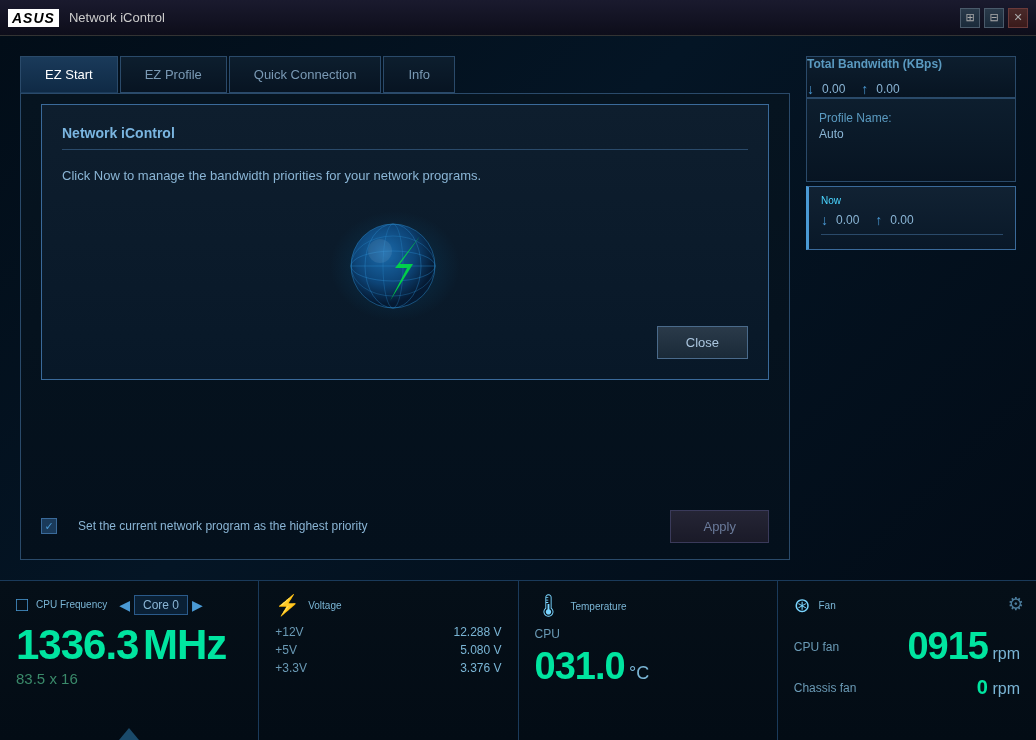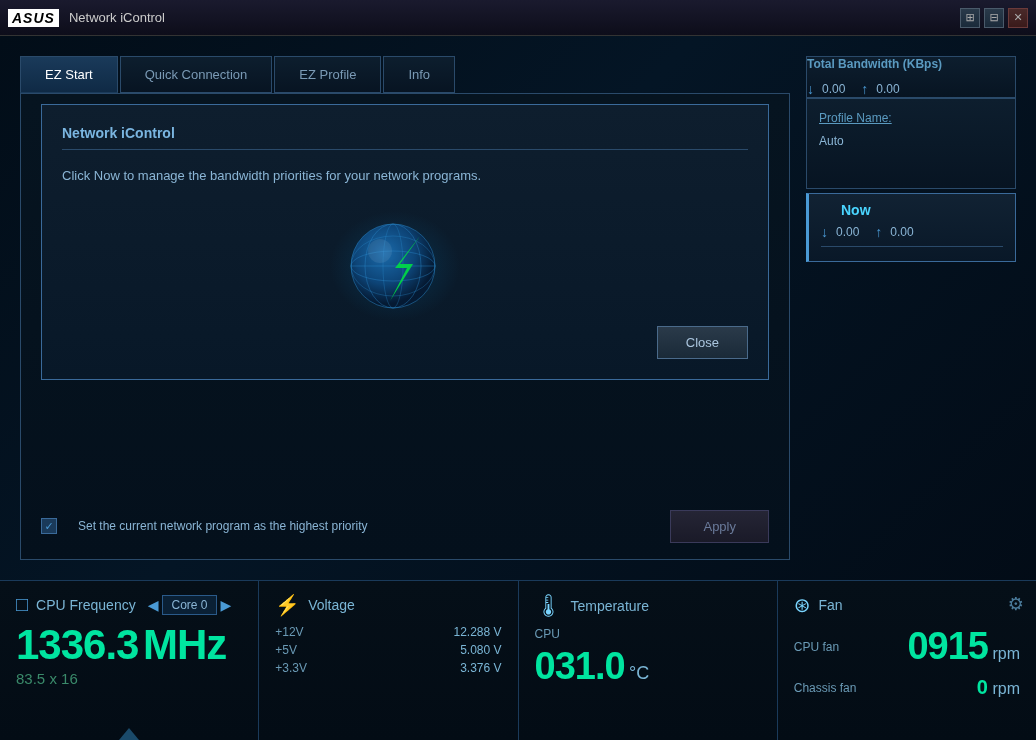--- a/index.html
+++ b/index.html
@@ -245,40 +245,38 @@
     }
     #profile-section {
       background: linear-gradient(to bottom, #0d1e2e, #071422);
       border: 1px solid #2a4a6a;
       padding: 12px;
       margin-bottom: 4px;
     }
     #profile-label {
       color: #5a9ac0;
       font-size: 12px;
-      margin-bottom: 9px;
-      text-decoration: underline;
+      margin-bottom: 2px;
     }
     #profile-value {
       color: #8ab5d5;
       font-size: 12px;
       margin-bottom: 28px;
     }
     #now-section {
       background: linear-gradient(to bottom, #112233, #091828);
       border: 1px solid #3a6a9a;
       border-left: 3px solid #4a9ad5;
       padding: 8px 12px;
     }
     #now-label {
       color: #4ad5ff;
-      font-size: 14px;
-      font-weight: bold;
+      font-size: 10px;
+      font-weight: normal;
       margin-bottom: 6px;
-      margin-left: 20px;
     }
     .divider-line {
       height: 1px;
       background: #2a4a6a;
       margin: 6px 0;
     }
 
     
     #globe-area {
       position: relative;
@@ -310,21 +308,21 @@
       align-items: center;
       gap: 8px;
       margin-bottom: 8px;
     }
     .stat-icon {
       color: #4a9ad5;
       font-size: 20px;
     }
     .stat-title {
       color: #7ab5d5;
-      font-size: 14px;
+      font-size: 10px;
     }
     .stat-nav {
       display: flex;
       align-items: center;
       gap: 4px;
       margin-left: 4px;
     }
     .stat-nav-arrow {
       color: #4a9ad5;
       font-size: 14px;
@@ -432,24 +430,24 @@
 <div id="main">
   <div id="top-area">
 
     <div id="left-panel">
 
       <div id="tabs">
         <div class="tab active">
           <span>EZ Start</span>
         </div>
         <div class="tab">
+          <span>EZ Profile</span>
+        </div>
+        <div class="tab">
           <span>Quick Connection</span>
-        </div>
-        <div class="tab">
-          <span>EZ Profile</span>
         </div>
         <div class="tab">
           <span>Info</span>
         </div>
       </div>
 
       <div id="content-area">
         <div id="net-label">Net...</div>
 
         <div id="dialog">

